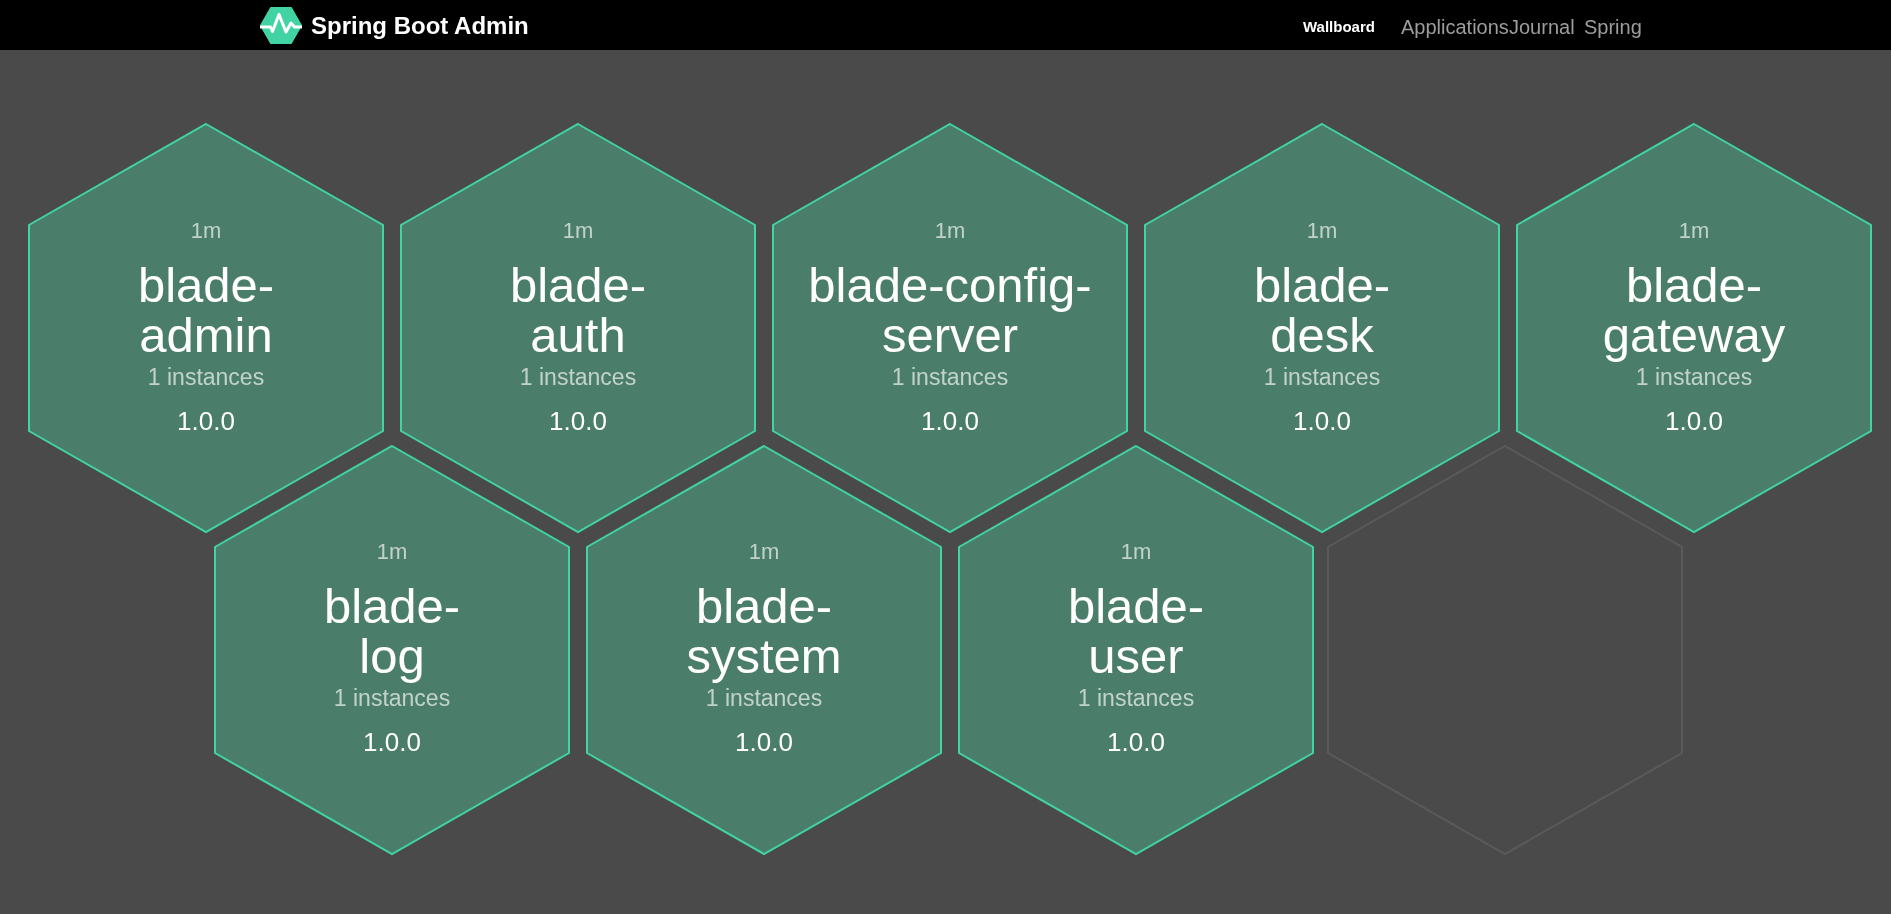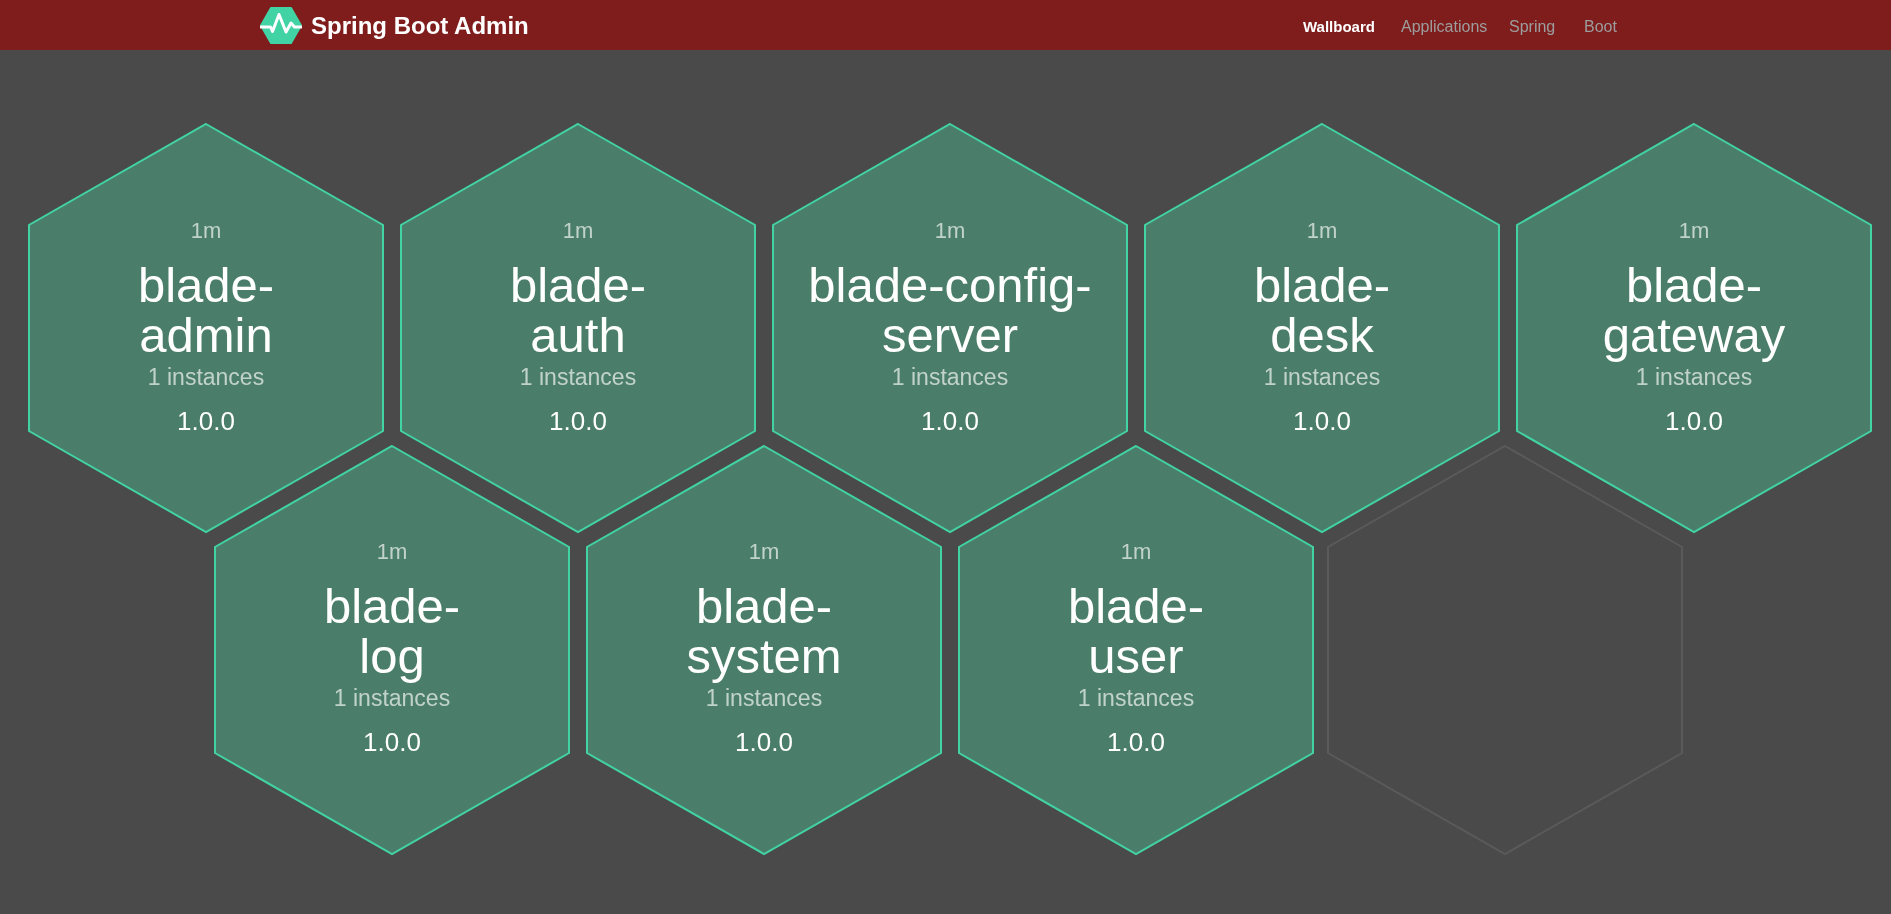--- a/index.html
+++ b/index.html
@@ -1,20 +1,20 @@
 <!DOCTYPE html>
 <html><head>
 <meta charset="utf-8">
 <style>
   html,body{margin:0;padding:0;background:#4a4a4a;overflow:hidden;}
   body{width:1891px;height:914px;font-family:"Liberation Sans",sans-serif;position:relative;}
-  .navbar{position:absolute;top:0;left:0;width:1891px;height:50px;background:#7f1d1d;}
+  .navbar{position:absolute;top:0;left:0;width:1891px;height:50px;background:#000000;}
   .logo{position:absolute;left:260px;top:7px;}
   .brand{position:absolute;left:311px;top:1px;height:50px;line-height:50px;color:#fff;font-size:24px;font-weight:bold;white-space:nowrap;}
-  .nav a{position:absolute;top:2px;height:50px;line-height:50px;font-size:16px;color:#9d9d9d;text-decoration:none;white-space:nowrap;}
+  .nav a{position:absolute;top:2px;height:50px;line-height:50px;font-size:20px;color:#9d9d9d;text-decoration:none;white-space:nowrap;}
   .nav a.active{color:#fff;font-weight:bold;font-size:15px;text-align:center;}
   .board{position:absolute;top:0;left:0;}
   text{text-anchor:middle;}
   .t-sm{font-size:22px;fill:rgba(255,255,255,0.66);}
   .t-name{font-size:49px;fill:#ffffff;}
   .t-inst{font-size:23px;fill:rgba(255,255,255,0.66);}
   .t-ver{font-size:26px;fill:#ffffff;}
 </style>
 </head>
 <body>
@@ -71,16 +71,16 @@
 </svg>
 <div class="navbar">
   <svg class="logo" width="42" height="37" viewBox="0 0 42 37">
     <polygon points="1,18.5 11,1 31,1 41,18.5 31,36 11,36" fill="#42d3a5" stroke="#42d3a5" stroke-width="2" stroke-linejoin="round"></polygon>
     <polyline points="1,20 10.5,20 12.5,24.5 19,7.5 26,25 31,16 34.5,20 41,20" fill="none" stroke="#ffffff" stroke-width="3" stroke-linecap="round" stroke-linejoin="round"></polyline>
   </svg>
   <div class="brand">Spring Boot Admin</div>
   <div class="nav">
     <a class="active" style="left:1303px;">Wallboard</a>
     <a style="left:1401px;">Applications</a>
-    <a style="left:1509px;">Spring</a>
-    <a style="left:1584px;">Boot</a>
+    <a style="left:1509px;">Journal</a>
+    <a style="left:1584px;">Spring</a>
   </div>
 </div>
 
 </body></html>

